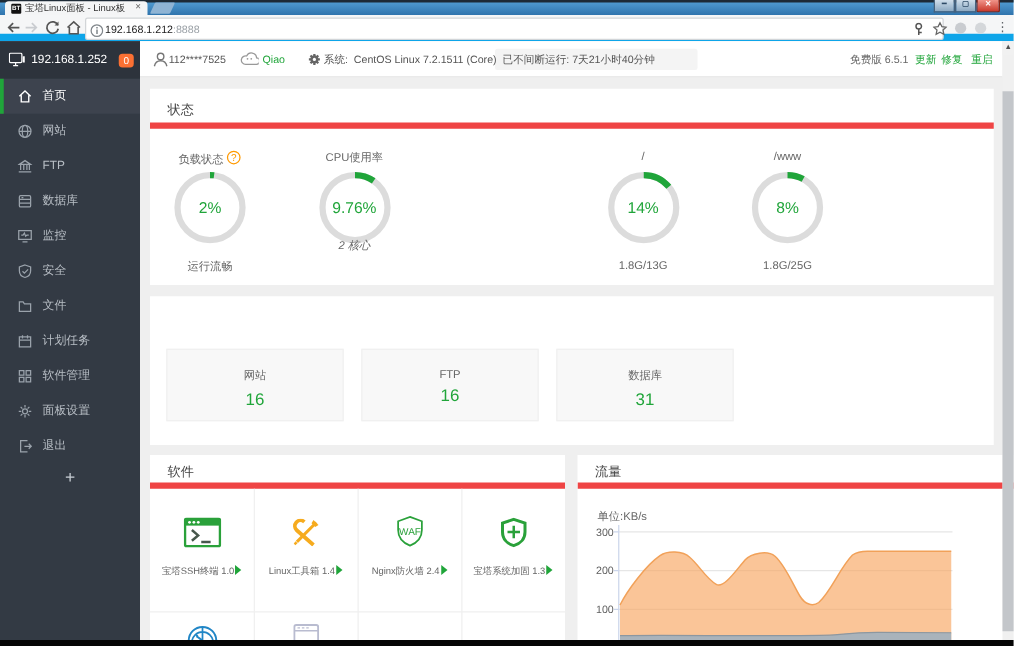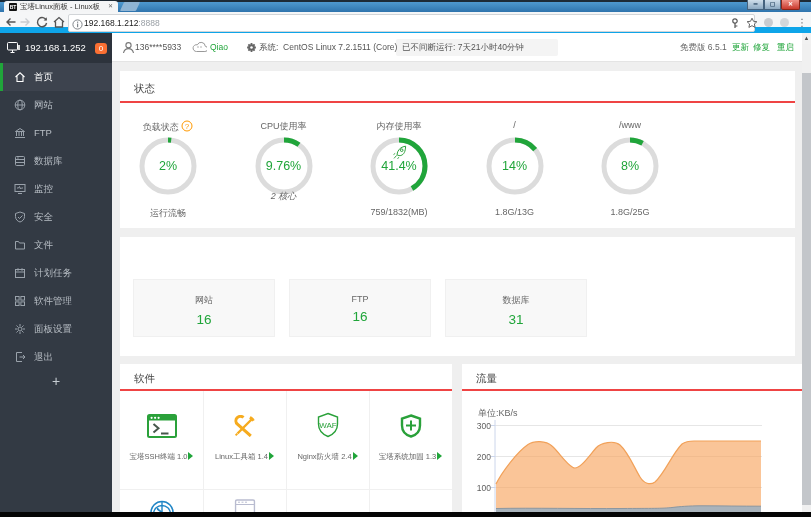--- a/index.html
+++ b/index.html
@@ -37,21 +37,21 @@
 .mitem.act{background:#3d434e;color:#fff;}
 .mitem.act .bar{position:absolute;left:0;top:0;width:3px;height:28px;background:#20a53a;}
 #plus{left:0;top:335px;width:112px;height:26px;color:#c6ccd2;font-size:14px;line-height:26px;text-align:center;}
 
 #phead{left:112px;top:0;width:690px;height:29px;background:#fff;border-bottom:1px solid #e4e4e4;font-size:8.5px;color:#555;}
 #phead .it{position:absolute;top:0;height:29px;line-height:29px;white-space:nowrap;z-index:2;}
 #phead svg{position:absolute;}
 .green{color:#20a53a;}
 
 .panel{background:#fff;}
-.ptitle{position:absolute;left:0;top:0;right:0;height:32px;border-bottom:2px solid #ef4444;font-size:10.5px;color:#444;line-height:34px;text-indent:14px;}
+.ptitle{position:absolute;left:0;top:0;right:0;height:32px;border-bottom:5px solid #ef4444;font-size:10.5px;color:#444;line-height:34px;text-indent:14px;}
 #p-status{left:120px;top:38px;width:675px;height:157px;}
 #p-over{left:120px;top:204px;width:675px;height:119px;}
 #p-soft{left:120px;top:331px;width:332px;height:148px;overflow:hidden;}
 #p-flow{left:462px;top:331px;width:372px;height:148px;overflow:hidden;}
 #p-soft .ptitle,#p-flow .ptitle{height:27px;line-height:28px;}
 
 #sbar{left:802px;top:0;width:9px;height:479px;background:#f0f0f0;}
 #sbar .thumb{left:0px;top:40px;width:9px;height:432px;background:#c3c6ca;}
 #sbar .up{left:0;top:0;width:9px;height:11px;background:#f1f1f1;color:#505050;font-size:6px;line-height:11px;text-align:center;}
 #blackbar{left:0;top:512px;width:811px;height:5px;background:#050505;}
@@ -214,21 +214,21 @@
       </svg>
       <span class="mtxt">退出</span>
     </div>
   <div class="abs" id="plus">+</div>
 
   <div class="abs" id="phead">
     <svg style="left:10px;top:8px" width="13" height="13" viewBox="0 0 13 13">
         <circle cx="6.5" cy="4.2" r="2.6" stroke="#777" fill="none" stroke-width="1.1"></circle>
         <path d="M1.5 12c.6-3 2.5-4.4 5-4.4s4.4 1.4 5 4.4" stroke="#777" fill="none" stroke-width="1.1"></path>
       </svg>
-    <div class="it" style="left:23px;">136****5933</div>
+    <div class="it" style="left:23px;">112****7525</div>
     <svg style="left:80px;top:8px" width="15" height="13" viewBox="0 0 15 13">
         <path d="M4.5 10.5a3.4 3.4 0 1 1 .8-6.7 4.2 4.2 0 0 1 8 1.5 2.6 2.6 0 0 1-.4 5.2z" stroke="#999" fill="none"></path>
         <circle cx="6" cy="6" r=".7" fill="#999"></circle>
         <circle cx="9" cy="6" r=".7" fill="#999"></circle>
       </svg>
     <div class="it green" style="left:98px;">Qiao</div>
     <svg style="left:134px;top:9px" width="11" height="11" viewBox="0 0 12 12">
         <path d="M6 1.2v9.6M1.2 6h9.6M2.6 2.6l6.8 6.8M9.4 2.6L2.6 9.4" stroke="#666" stroke-width="2"></path>
         <circle cx="6" cy="6" r="3.6" fill="#666"></circle>
         <circle cx="6" cy="6" r="1.4" fill="#fff"></circle>
@@ -257,34 +257,20 @@
       <div class="donsub" style="top:100px;">运行流畅</div>
     </div>
     <div class="don" style="left:106px;">
       <div class="donlbl">CPU使用率</div>
       <svg class="ring" width="58" height="58" viewBox="0 0 58 58">
           <circle cx="29" cy="29" r="26" stroke="#dcdcdc" stroke-width="5" fill="none"></circle>
           <circle cx="29" cy="29" r="26" stroke="#20a53a" stroke-width="5" fill="none" stroke-dasharray="15.9 147.5" transform="rotate(-90 29 29)"></circle>
         </svg>
       <div class="donpct" style="top:52px;">9.76%</div>
       <div class="donsub" style="top:83px;font-style:italic;">2 核心</div>
-    </div>
-    <div class="don" style="left:221.5px;">
-      <div class="donlbl">内存使用率</div>
-      <svg class="ring" width="58" height="58" viewBox="0 0 58 58">
-          <circle cx="29" cy="29" r="26" stroke="#dcdcdc" stroke-width="5" fill="none"></circle>
-          <circle cx="29" cy="29" r="26" stroke="#20a53a" stroke-width="5" fill="none" stroke-dasharray="67.6 95.8" transform="rotate(-90 29 29)"></circle>
-        </svg>
-      <svg style="position:absolute;left:50px;top:37px" width="16" height="16" viewBox="0 0 16 16">
-          <path d="M13.6 2.2c-3.6.5-6.2 2.2-7.6 5a8.3 8.3 0 0 0-.9 3.6c1.3.8 2.6 1 3.7.7 3-.8 4.7-3.9 4.8-9.3z" stroke="#2aa13a" fill="none"></path>
-          <circle cx="9.7" cy="6.2" r="1.3" stroke="#2aa13a" fill="none"></circle>
-          <path d="M4.6 11.4l-2.6 3M3.2 9.4l-1.7 1.2M6.8 13.2l-1.2 1.7" stroke="#2aa13a" fill="none" stroke-width="0.9"></path>
-        </svg>
-      <div class="donpct" style="top:52px;">41.4%</div>
-      <div class="donsub" style="top:100px;">759/1832(MB)</div>
     </div>
     <div class="don" style="left:337px;">
       <div class="donlbl">/</div>
       <svg class="ring" width="58" height="58" viewBox="0 0 58 58">
           <circle cx="29" cy="29" r="26" stroke="#dcdcdc" stroke-width="5" fill="none"></circle>
           <circle cx="29" cy="29" r="26" stroke="#20a53a" stroke-width="5" fill="none" stroke-dasharray="22.9 140.5" transform="rotate(-90 29 29)"></circle>
         </svg>
       <div class="donpct" style="top:52px;">14%</div>
       <div class="donsub" style="top:100px;">1.8G/13G</div>
     </div>

